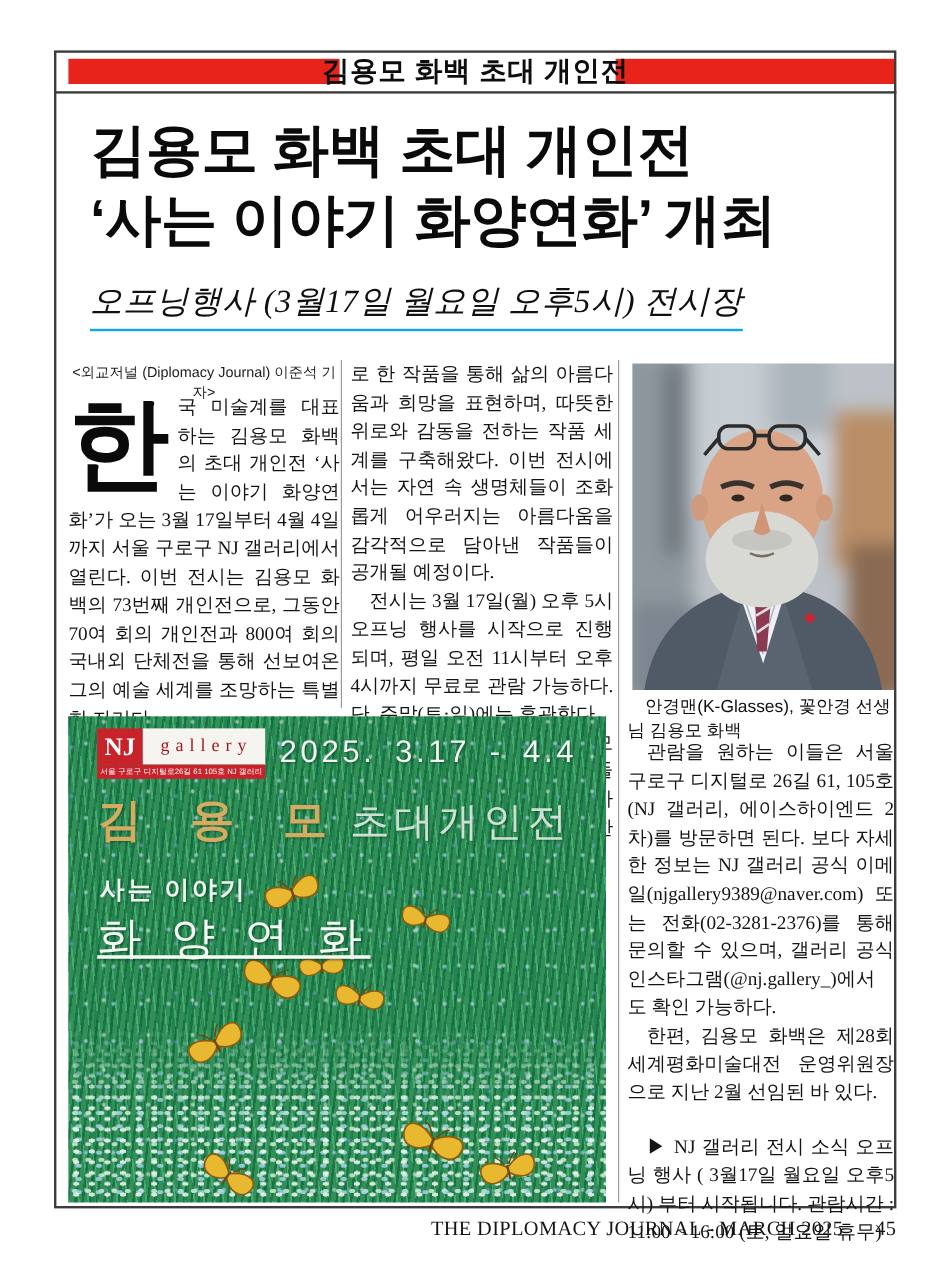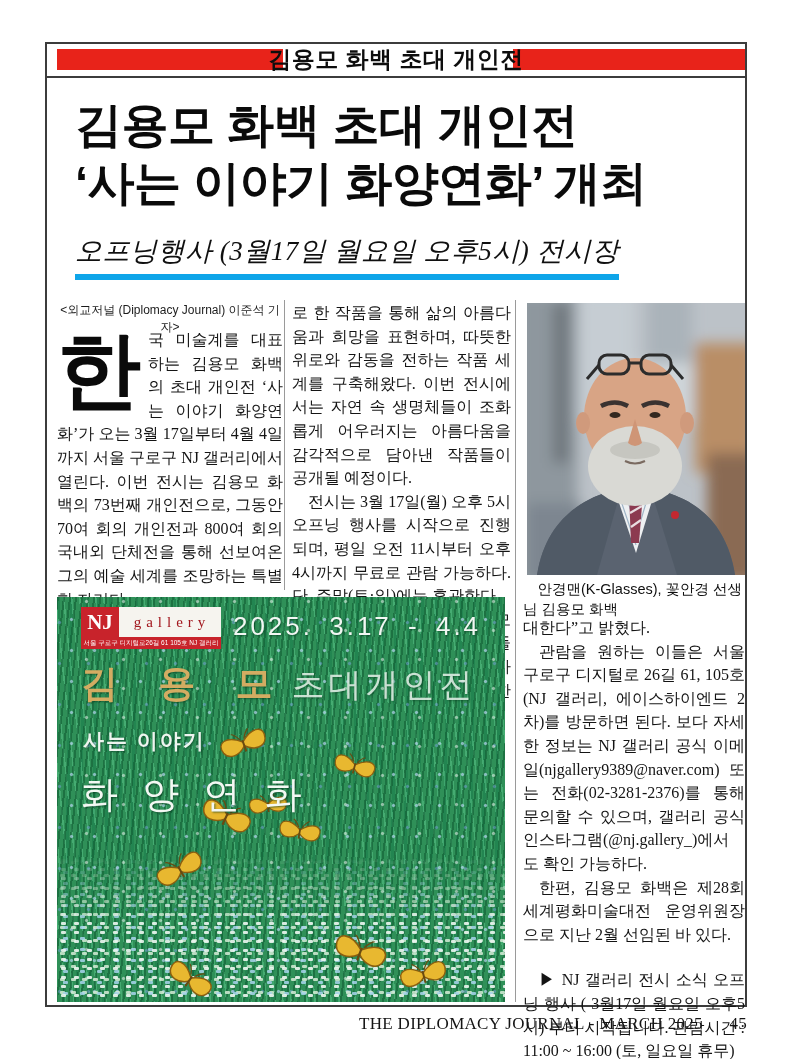--- a/index.html
+++ b/index.html
@@ -17,21 +17,21 @@
   .banner-bar.right { left:513px; width:232px; }
   .banner-title { position:absolute; left:45px; top:44px; width:702px; text-align:center;
     font-family:"Liberation Sans", sans-serif; font-weight:bold; font-size:23px; color:#0d0d0d; letter-spacing:0.5px; }
 
   
   .headline { position:absolute; left:75px; top:96px; width:650px;
     font-family:"Liberation Sans", sans-serif; font-weight:bold; color:#0a0a0a;
     font-size:47px; line-height:58px; letter-spacing:-0.5px; }
   .subhead { position:absolute; left:75px; top:233px;
     font-family:"Liberation Serif", serif; font-style:italic; font-size:27px; color:#101010;
-    border-bottom:6px solid #0ea5e9; padding-bottom:5px; letter-spacing:0.5px; }
+    border-bottom:2px solid #0ea5e9; padding-bottom:5px; letter-spacing:0.5px; }
 
   
   .byline { position:absolute; left:57px; top:302px; width:226px; text-align:center;
     font-family:"Liberation Sans", sans-serif; font-size:12px; color:#1c1c1c; }
   .col { position:absolute; font-size:16px; line-height:23.6px; text-align:justify; word-break:break-all; color:#141414; }
   .col p { margin:0; }
   .col p.indent { text-indent:1em; }
   #col1 { left:57px; top:328px; width:226px; }
   #col2 { left:292px; top:301px; width:219px; }
   #col3 { left:523px; top:616px; width:222px; }
@@ -80,22 +80,22 @@
   .poster-dates { position:absolute; left:160px; top:14px; width:280px; color:#f2f7f3;
     font-family:"Liberation Sans", sans-serif; font-size:26px; letter-spacing:3px; word-spacing:6px;
     text-shadow:1px 1px 2px rgba(0,50,25,.55); text-align:center; }
   .poster-artist { position:absolute; left:24px; top:62px; white-space:nowrap; }
   .poster-artist .name { color:#d3ac62; font-family:"Liberation Sans", sans-serif; font-weight:bold;
     font-size:37px; letter-spacing:15px; text-shadow:1px 1px 2px rgba(0,50,25,.5);margin-top:16px; }
   .poster-artist .type { color:rgba(226,240,231,.88); font-family:"Liberation Sans", sans-serif;
     font-size:33px; letter-spacing:4px; text-shadow:1px 1px 2px rgba(0,50,25,.45); }
   .poster-series { position:absolute; left:26px; top:130px; color:#eef5ef; font-family:"Liberation Sans", sans-serif;
     font-weight:bold; font-size:21px; letter-spacing:2px; text-shadow:1px 1px 2px rgba(0,50,25,.55); }
-  .poster-main { position:absolute; left:24px; top:173px; color:#f3f8f3; font-family:"Liberation Sans", sans-serif;
-    font-size:37px; letter-spacing:7px; text-shadow:1px 1px 2px rgba(0,50,25,.6); }
+  .poster-main { position:absolute; left:24px; top:160px; color:#f3f8f3; font-family:"Liberation Sans", sans-serif;
+    font-size:37px; letter-spacing:7px; text-shadow:1px 1px 2px rgba(0,50,25,.6);text-decoration:underline; }
   .butterfly { position:absolute; }
 
   
   .footer { position:absolute; right:45px; top:1014px; font-family:"Liberation Serif", serif;
     font-size:17px; color:#141414; letter-spacing:0.3px; }
   .footer .pageno { margin-left:22px; }
 </style>
 </head>
 <body>
 
@@ -182,21 +182,20 @@
         <rect x="72" y="52" width="30" height="19" rx="8"></rect>
         <rect x="114" y="52" width="30" height="19" rx="8"></rect>
         <path d="M102,60 L114,60"></path>
         <path d="M72,62 L60,76 M144,62 L156,76"></path>
       </g>
     </svg>
   </div>
   <div class="caption">안경맨(K-Glasses), 꽃안경 선생님 김용모 화백</div>
 
   <div class="col" id="col3">
-    <p>대한다”고 밝혔다.</p>
     <p class="indent">관람을 원하는 이들은 서울 구로구 디지털로 26길 61, 105호(NJ 갤러리, 에이스하이엔드 2차)를 방문하면 된다. 보다 자세한 정보는 NJ 갤러리 공식 이메일(njgallery9389@naver.com) 또는 전화(02-3281-2376)를 통해 문의할 수 있으며, 갤러리 공식 인스타그램(@nj.gallery_)에서도 확인 가능하다.</p>
     <p class="indent">한편, 김용모 화백은 제28회 세계평화미술대전 운영위원장으로 지난 2월 선임된 바 있다.</p>
     <p class="indent gap-before">▶ NJ 갤러리 전시 소식 오프닝 행사 ( 3월17일 월요일 오후5시) 부터 시작됩니다. 관람시간 : 11:00 ~ 16:00 (토, 일요일 휴무)</p>
 
   </div>
 
   <div class="poster">
     <div class="speckles"></div>
     <div class="water"></div>
 

